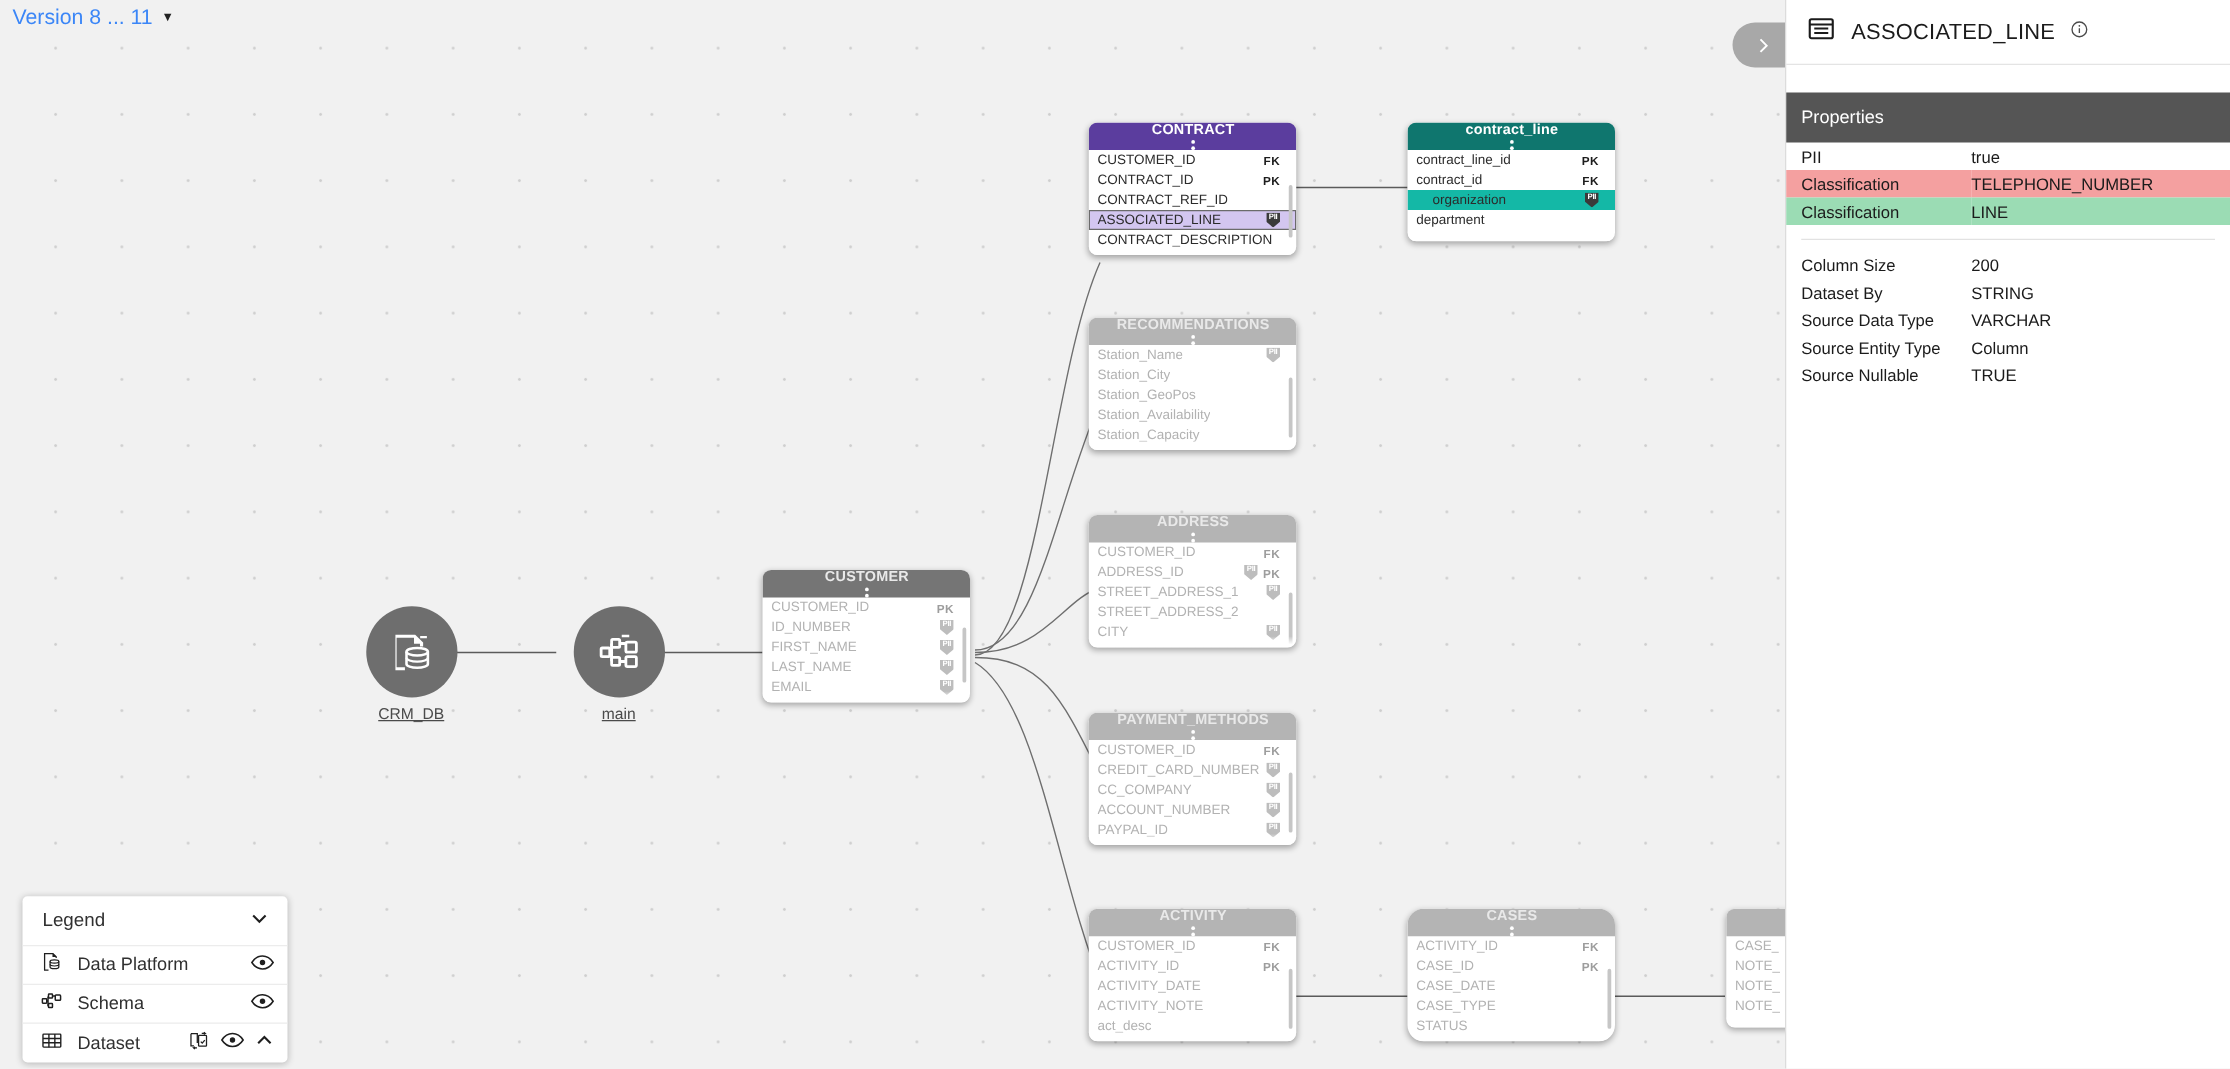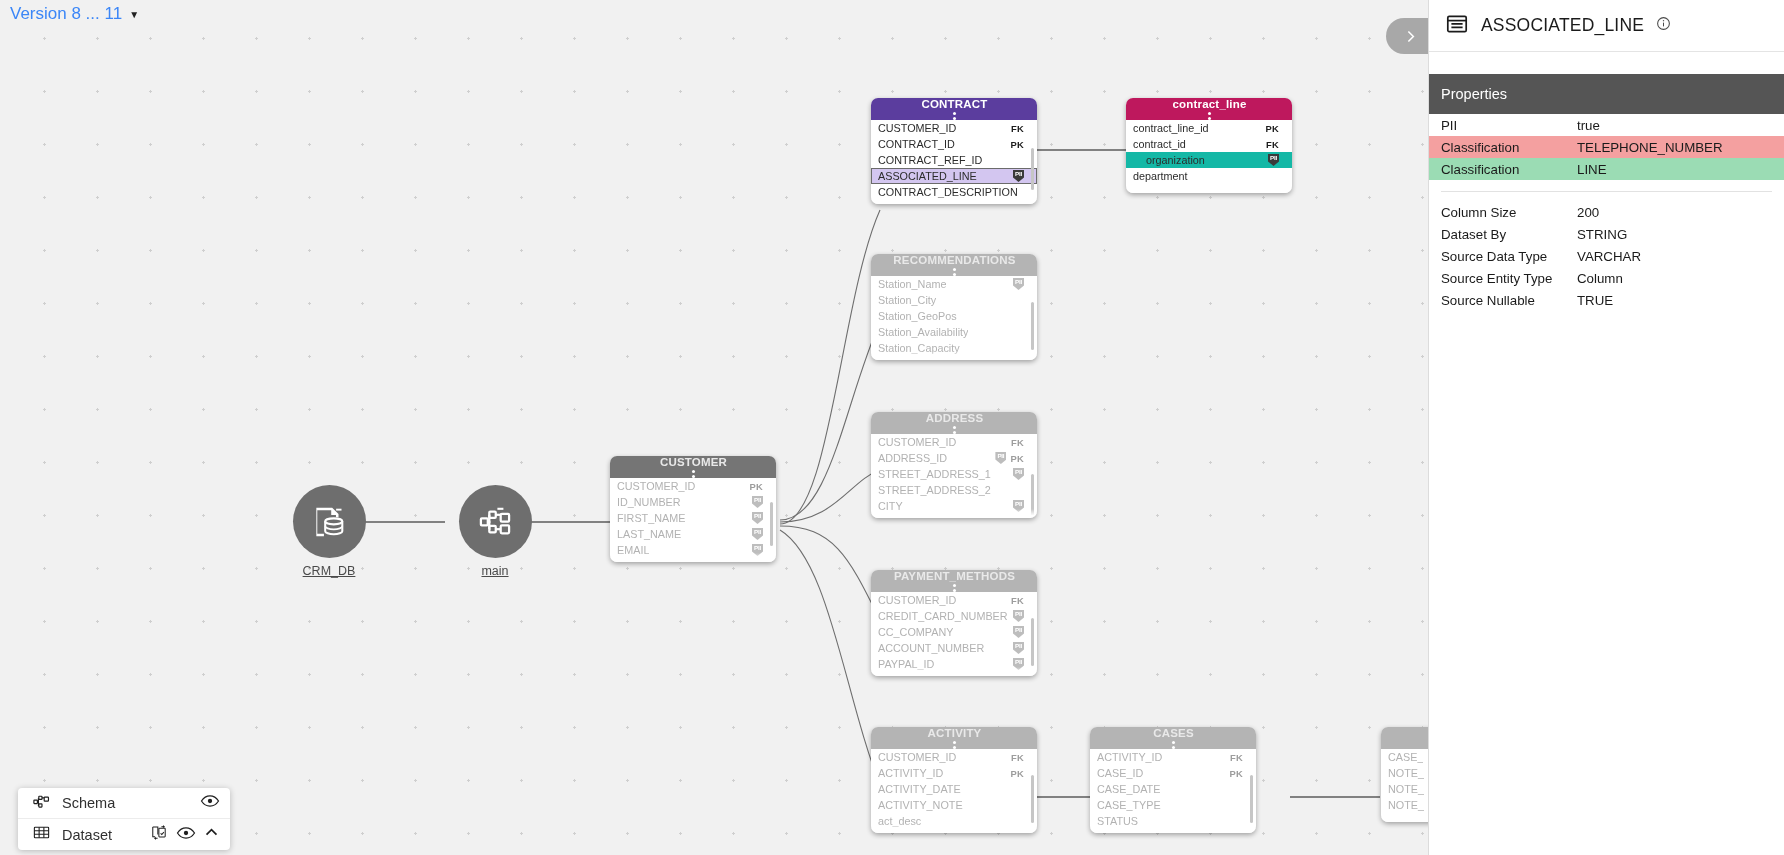--- a/index.html
+++ b/index.html
@@ -254,21 +254,21 @@
             </div>
             <div class="row">
               <span class="nm">CONTRACT_DESCRIPTION</span>
               <span class="tags"></span>
             </div>
           </div>
           <div class="scroll" style="top: 50px; height: 42px;"></div>
           <div class="fade"></div>
         </div>
         <div class="tbl" style="left: 1126px; top: 98px; width: 166px; height: 95px;">
-          <div class="hdr" style="background: #be185d;">
+          <div class="hdr" style="background: #0f766e;">
             <span>contract_line</span>
             <span class="kebab">
               <i></i>
               <i></i>
               <i></i>
             </span>
           </div>
           <div class="body">
             <div class="row">
               <span class="nm">contract_line_id</span>
@@ -493,21 +493,21 @@
               <span class="tags"></span>
             </div>
             <div class="row">
               <span class="nm">act_desc</span>
               <span class="tags"></span>
             </div>
           </div>
           <div class="scroll" style="top: 48px; height: 48px;"></div>
           <div class="fade"></div>
         </div>
-        <div class="tbl dim" style="left: 1090px; top: 727px; width: 166px; height: 106px;">
+        <div class="tbl dim" style="left: 1126px; top: 727px; width: 166px; height: 106px; border-radius: 13px;">
           <div class="hdr" style="background: rgb(180, 180, 180);">
             <span>CASES</span>
             <span class="kebab">
               <i></i>
               <i></i>
               <i></i>
             </span>
           </div>
           <div class="body">
             <div class="row">
@@ -558,21 +558,48 @@
             <div class="row">
               <span class="nm">NOTE_</span>
               <span class="tags"></span>
             </div>
           </div>
           <div class="fade"></div>
         </div>
       </div>
 
     <div id="legend">
-
+      <div class="lg-head">
+        <span class="t">Legend</span>
+        <span>
+          <svg width="17" height="17" viewBox="0 0 24 24" fill="none" stroke="#1f1f1f" stroke-width="2.4">
+            <path d="M5 9 l7 7 7-7"></path>
+          </svg>
+        </span>
+      </div>
+
+      <div class="lg-row">
+        <span>
+          <svg width="19" height="19" viewBox="0 0 24 24">
+            <path d="M4 3 h9.4 l3.6 3.6 v1.6 h-1.3 V7 H12.6 V4.3 H5.3 v15.4 h3.3 V21 H4 z" fill="#1f1f1f"></path>
+            <ellipse cx="14.6" cy="11.6" rx="4.4" ry="1.6" fill="none" stroke="#1f1f1f" stroke-width="1.3"></ellipse>
+            <path d="M10.2 11.6 v5.6 c0 .9 2 1.7 4.4 1.7 s4.4-.8 4.4-1.7 v-5.6" fill="none" stroke="#1f1f1f" stroke-width="1.3"></path>
+            <path d="M10.2 14.4 c0 .9 2 1.7 4.4 1.7 s4.4-.8 4.4-1.7" fill="none" stroke="#1f1f1f" stroke-width="1.1"></path>
+          </svg>
+        </span>
+        <span class="lbl">Data Platform</span>
+        <span class="acts">
+          <span>
+            <svg width="20" height="20" viewBox="0 0 24 24" fill="none" stroke="#1f1f1f" stroke-width="1.5">
+              <path d="M1.8 12 C4.6 7.6 8.2 5.8 12 5.8 s7.4 1.8 10.2 6.2 C19.4 16.4 15.8 18.2 12 18.2 S4.6 16.4 1.8 12 z"></path>
+              <circle cx="12" cy="12" r="2.6" fill="#1f1f1f" stroke="none"></circle>
+            </svg>
+          </span>
+        </span>
+      </div>
 
       <div class="lg-row">
         <span>
           <svg width="19" height="19" viewBox="0 0 24 24" fill="none" stroke="#1f1f1f" stroke-width="1.5">
             <rect x="2.4" y="10.2" width="4.4" height="4.4" rx=".6"></rect>
             <rect x="8.6" y="5.4" width="4" height="4" rx=".6"></rect>
             <rect x="8.6" y="15" width="4" height="4" rx=".6"></rect>
             <rect x="15.4" y="6.4" width="5.4" height="5.2" rx=".8"></rect>
             <path d="M6.8 12.4 h1.3 v-4.6 M8.1 12.4 h-1.3 M8.1 12.4 v4.6 h.5"></path>
             <path d="M12.6 7.4 h2.8"></path>

